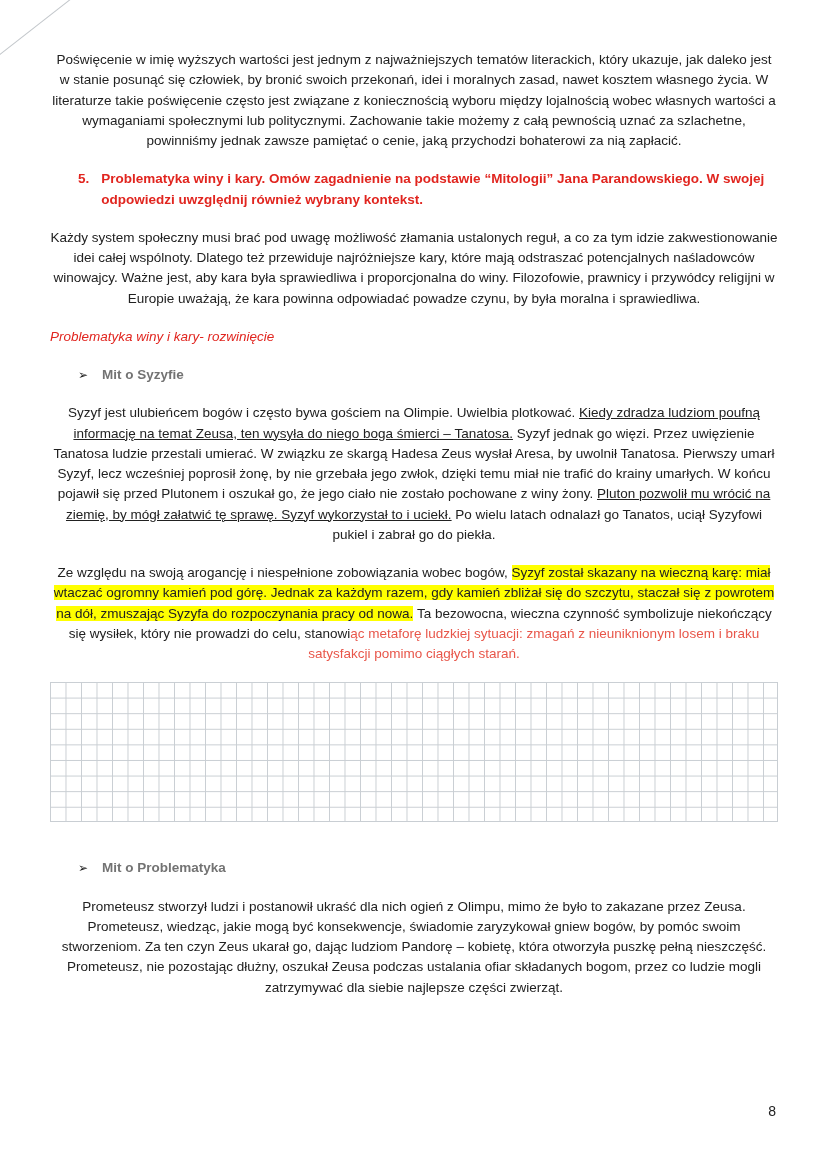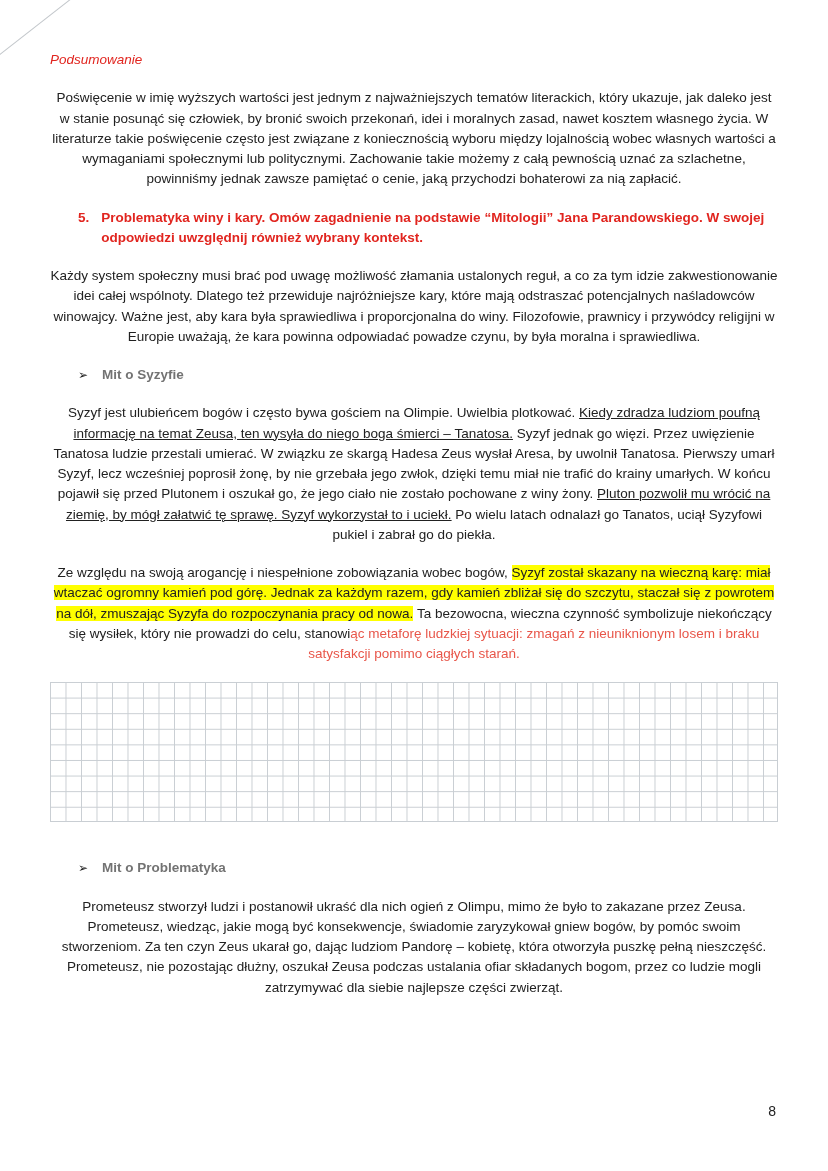--- a/index.html
+++ b/index.html
@@ -84,32 +84,32 @@
   }
 </style>
 </head>
 <body>
 
 <div class="page">
   <div class="corner-fold"></div>
 
   <div class="content">
 
-    <h3 class="red-heading">Podsumowanie</h3>
 
     <p class="body">Poświęcenie w imię wyższych wartości jest jednym z najważniejszych tematów literackich, który ukazuje, jak daleko jest w stanie posunąć się człowiek, by bronić swoich przekonań, idei i moralnych zasad, nawet kosztem własnego życia. W literaturze takie poświęcenie często jest związane z koniecznością wyboru między lojalnością wobec własnych wartości a wymaganiami społecznymi lub politycznymi. Zachowanie takie możemy z całą pewnością uznać za szlachetne, powinniśmy jednak zawsze pamiętać o cenie, jaką przychodzi bohaterowi za nią zapłacić.</p>
 
     <div class="q-item">
         <span class="q-num">5.</span>
         <span class="q-text">Problematyka winy i kary. Omów zagadnienie na podstawie “Mitologii” Jana Parandowskiego. W swojej odpowiedzi uwzględnij również wybrany kontekst.</span>
       </div>
 
 
     <p class="body">Każdy system społeczny musi brać pod uwagę możliwość złamania ustalonych reguł, a co za tym idzie zakwestionowanie idei całej wspólnoty. Dlatego też przewiduje najróżniejsze kary, które mają odstraszać potencjalnych naśladowców winowajcy. Ważne jest, aby kara była sprawiedliwa i proporcjonalna do winy. Filozofowie, prawnicy i przywódcy religijni w Europie uważają, że kara powinna odpowiadać powadze czynu, by była moralna i sprawiedliwa.</p>
 
+    <h3 class="red-heading">Problematyka winy i kary- rozwinięcie</h3>
 
     <div class="bullet-item">
         <span class="marker">➢</span>
         <span class="bullet-title">Mit o Syzyfie</span>
       </div>
 
     <p class="body"><span>Syzyf jest ulubieńcem bogów i często bywa gościem na Olimpie. Uwielbia plotkować. </span><span class="u">Kiedy zdradza ludziom poufną informację na temat Zeusa, ten wysyła do niego boga śmierci – Tanatosa.</span><span> Syzyf jednak go więzi. Przez uwięzienie Tanatosa ludzie przestali umierać. W związku ze skargą Hadesa Zeus wysłał Aresa, by uwolnił Tanatosa. Pierwszy umarł Syzyf, lecz wcześniej poprosił żonę, by nie grzebała jego zwłok, dzięki temu miał nie trafić do krainy umarłych. W końcu pojawił się przed Plutonem i oszukał go, że jego ciało nie zostało pochowane z winy żony. </span><span class="u">Pluton pozwolił mu wrócić na ziemię, by mógł załatwić tę sprawę. Syzyf wykorzystał to i uciekł.</span><span> Po wielu latach odnalazł go Tanatos, uciął Syzyfowi pukiel i zabrał go do piekła.</span></p>
 
     <p class="body"><span>Ze względu na swoją arogancję i niespełnione zobowiązania wobec bogów, </span><span class="hl">Syzyf został skazany na wieczną karę: miał wtaczać ogromny kamień pod górę. Jednak za każdym razem, gdy kamień zbliżał się do szczytu, staczał się z powrotem na dół, zmuszając Syzyfa do rozpoczynania pracy od nowa.</span><span> Ta bezowocna, wieczna czynność symbolizuje niekończący się wysiłek, który nie prowadzi do celu, stanowi</span><span class="inline-red">ąc metaforę ludzkiej sytuacji: zmagań z nieuniknionym losem i braku satysfakcji pomimo ciągłych starań.</span></p>
 

